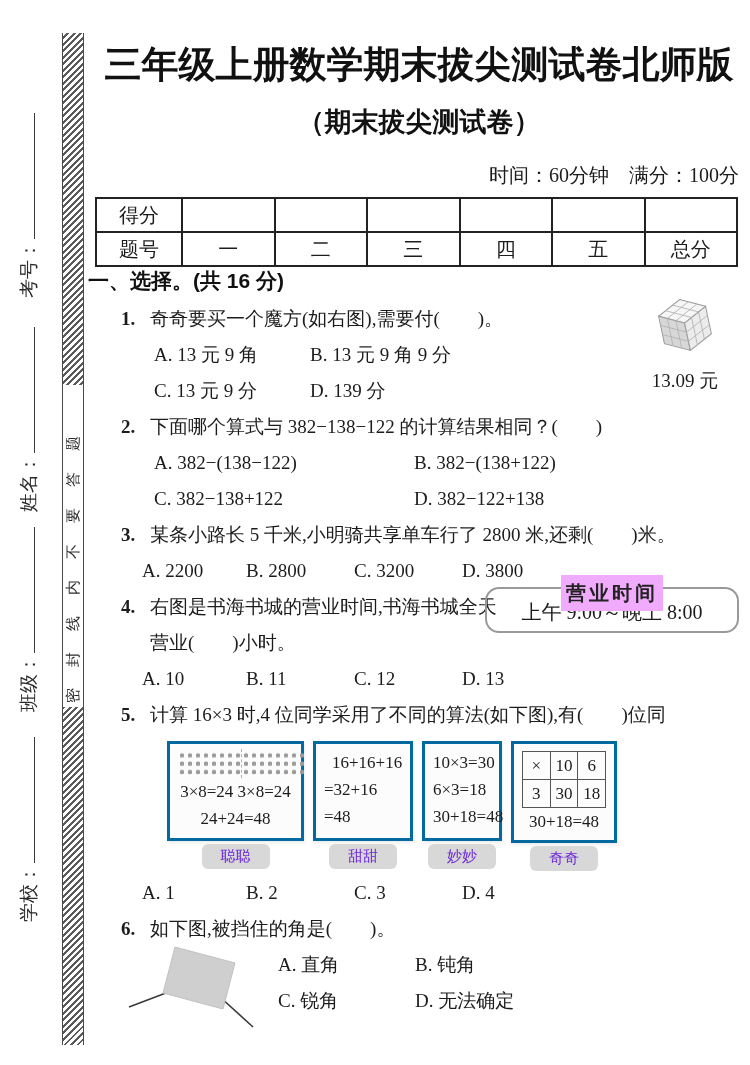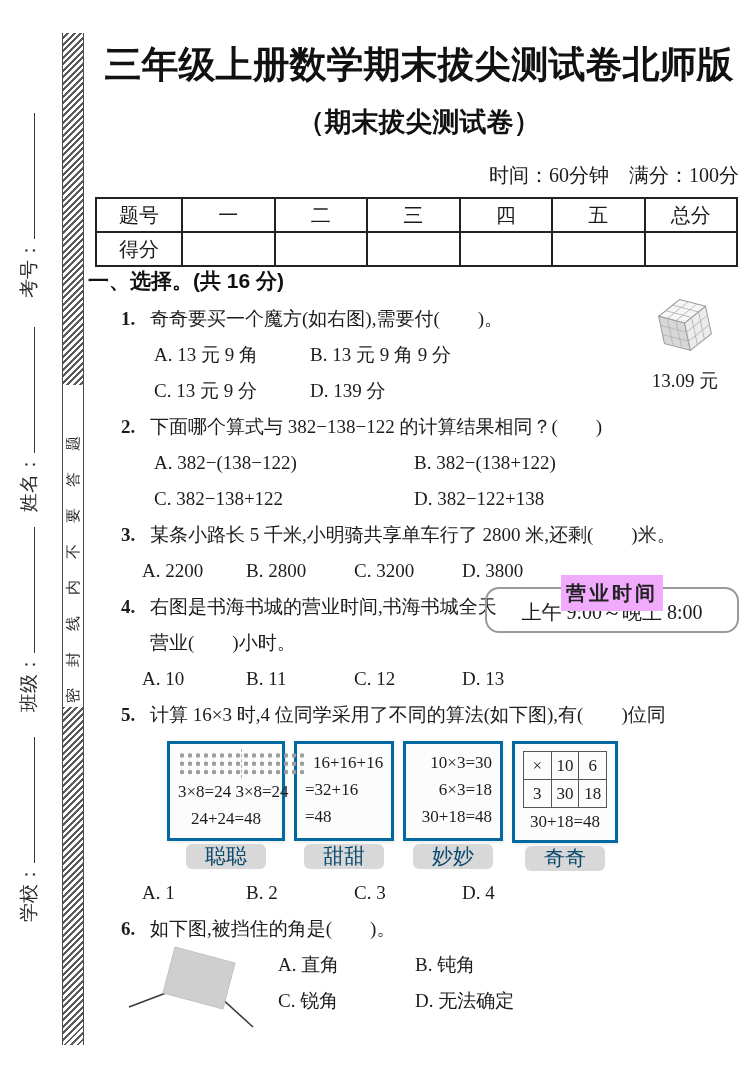--- a/index.html
+++ b/index.html
@@ -73,35 +73,35 @@
   }
   .sign-hours{font-size:20px;line-height:26px;white-space:nowrap;}
 
   
   .methods{display:flex;gap:9px;align-items:flex-start;margin-left:17px;margin-top:8px;}
   .method{display:flex;flex-direction:column;align-items:center;}
   .mbox{
     background:#fcfcfc;border:3px solid #0369a1;box-shadow:1px 2px 3px rgba(0,0,0,0.08);
     font-size:17px;line-height:27px;padding:5px 8px;min-height:100px;box-sizing:border-box;
   }
-  .mbox1{width:118px;text-align:center;}
+  .mbox1{width:137px;text-align:center;}
   .mbox2{width:100px;text-align:left;}
-  .mbox3{width:100px;text-align:right;}
+  .mbox3{width:80px;text-align:left;}
   .mbox4{width:106px;text-align:center;}
   .mline{white-space:nowrap;}
   .indent1{margin-left:8px;}
   .dots{position:relative;width:128px;height:25px;margin:2px auto 2px auto;
     background-image:radial-gradient(circle at 4px 4.5px,#9c9c9c 2px,transparent 2.5px);
     background-size:8px 8.3px;}
   .dots-divider{position:absolute;left:63px;top:-2px;height:29px;border-left:1px dashed #b0b0b0;}
   table.mini{border-collapse:collapse;margin:2px auto 0 auto;}
   table.mini td{border:1.5px solid #555;width:27px;height:25px;text-align:center;font-size:17px;padding:0;}
   .tag{
     margin-top:3px;background:#d8d8d8;border-radius:6px;padding:0 19px;line-height:25px;
-    font-size:21px;color:#0c4a6e;white-space:nowrap;
+    font-size:15px;color:#6d28d9;white-space:nowrap;
   }
 
   
   .q6-row{display:flex;align-items:flex-start;margin-left:3px;}
   .fig-angle{width:125px;height:88px;flex:0 0 125px;position:relative;}
   .fig-angle svg{position:absolute;left:-28px;top:-6px;}
   .opts-2col{display:grid;grid-template-columns:137px 1fr;}
 </style>
 </head>
 <body>
@@ -129,36 +129,36 @@
 
   <div class="content">
 
     <div class="title">三年级上册数学期末拔尖测试卷北师版</div>
     <div class="subtitle">（期末拔尖测试卷）</div>
     <div class="info-line">时间：60分钟　满分：100分</div>
 
     <table class="score">
       <tbody>
           <tr>
+        <td class="first">得分</td>
+        <td></td>
+        <td></td>
+        <td></td>
+        <td></td>
+        <td></td>
+        <td></td>
+      </tr>
+      <tr>
         <td class="first">题号</td>
         <td>一</td>
         <td>二</td>
         <td>三</td>
         <td>四</td>
         <td>五</td>
         <td>总分</td>
-      </tr>
-      <tr>
-        <td class="first">得分</td>
-        <td></td>
-        <td></td>
-        <td></td>
-        <td></td>
-        <td></td>
-        <td></td>
       </tr>
     </tbody>
       </table>
 
     <div class="section-heading">一、选择。(共 16 分)</div>
 
     <div class="q" style="margin-top:6px;">
       <span class="q-num">1.</span>
       <div class="fig-cube">
         <svg width="66" height="62" viewBox="0 0 66 62">

